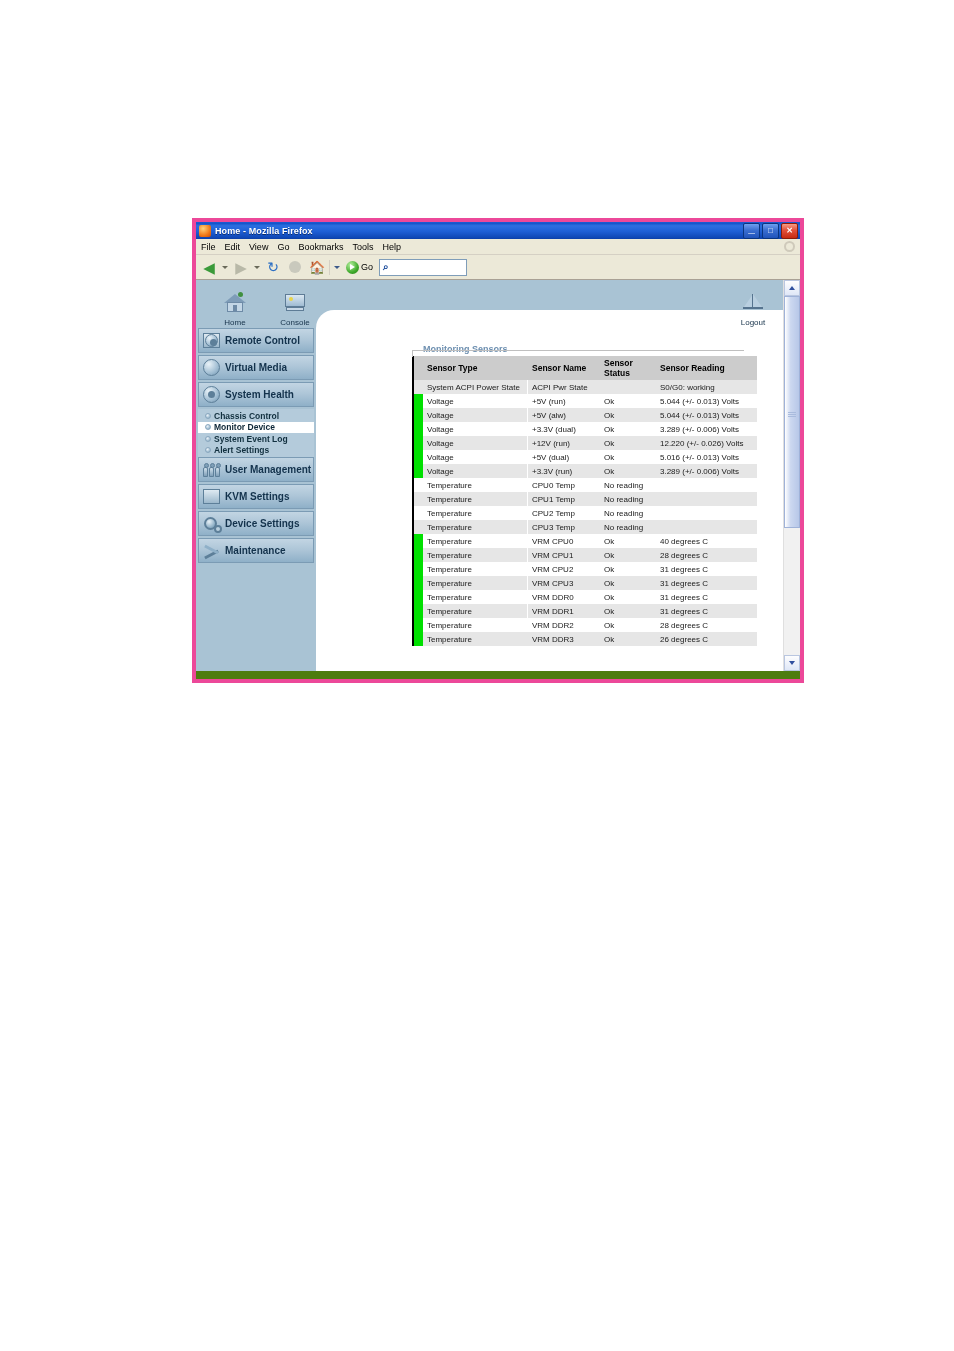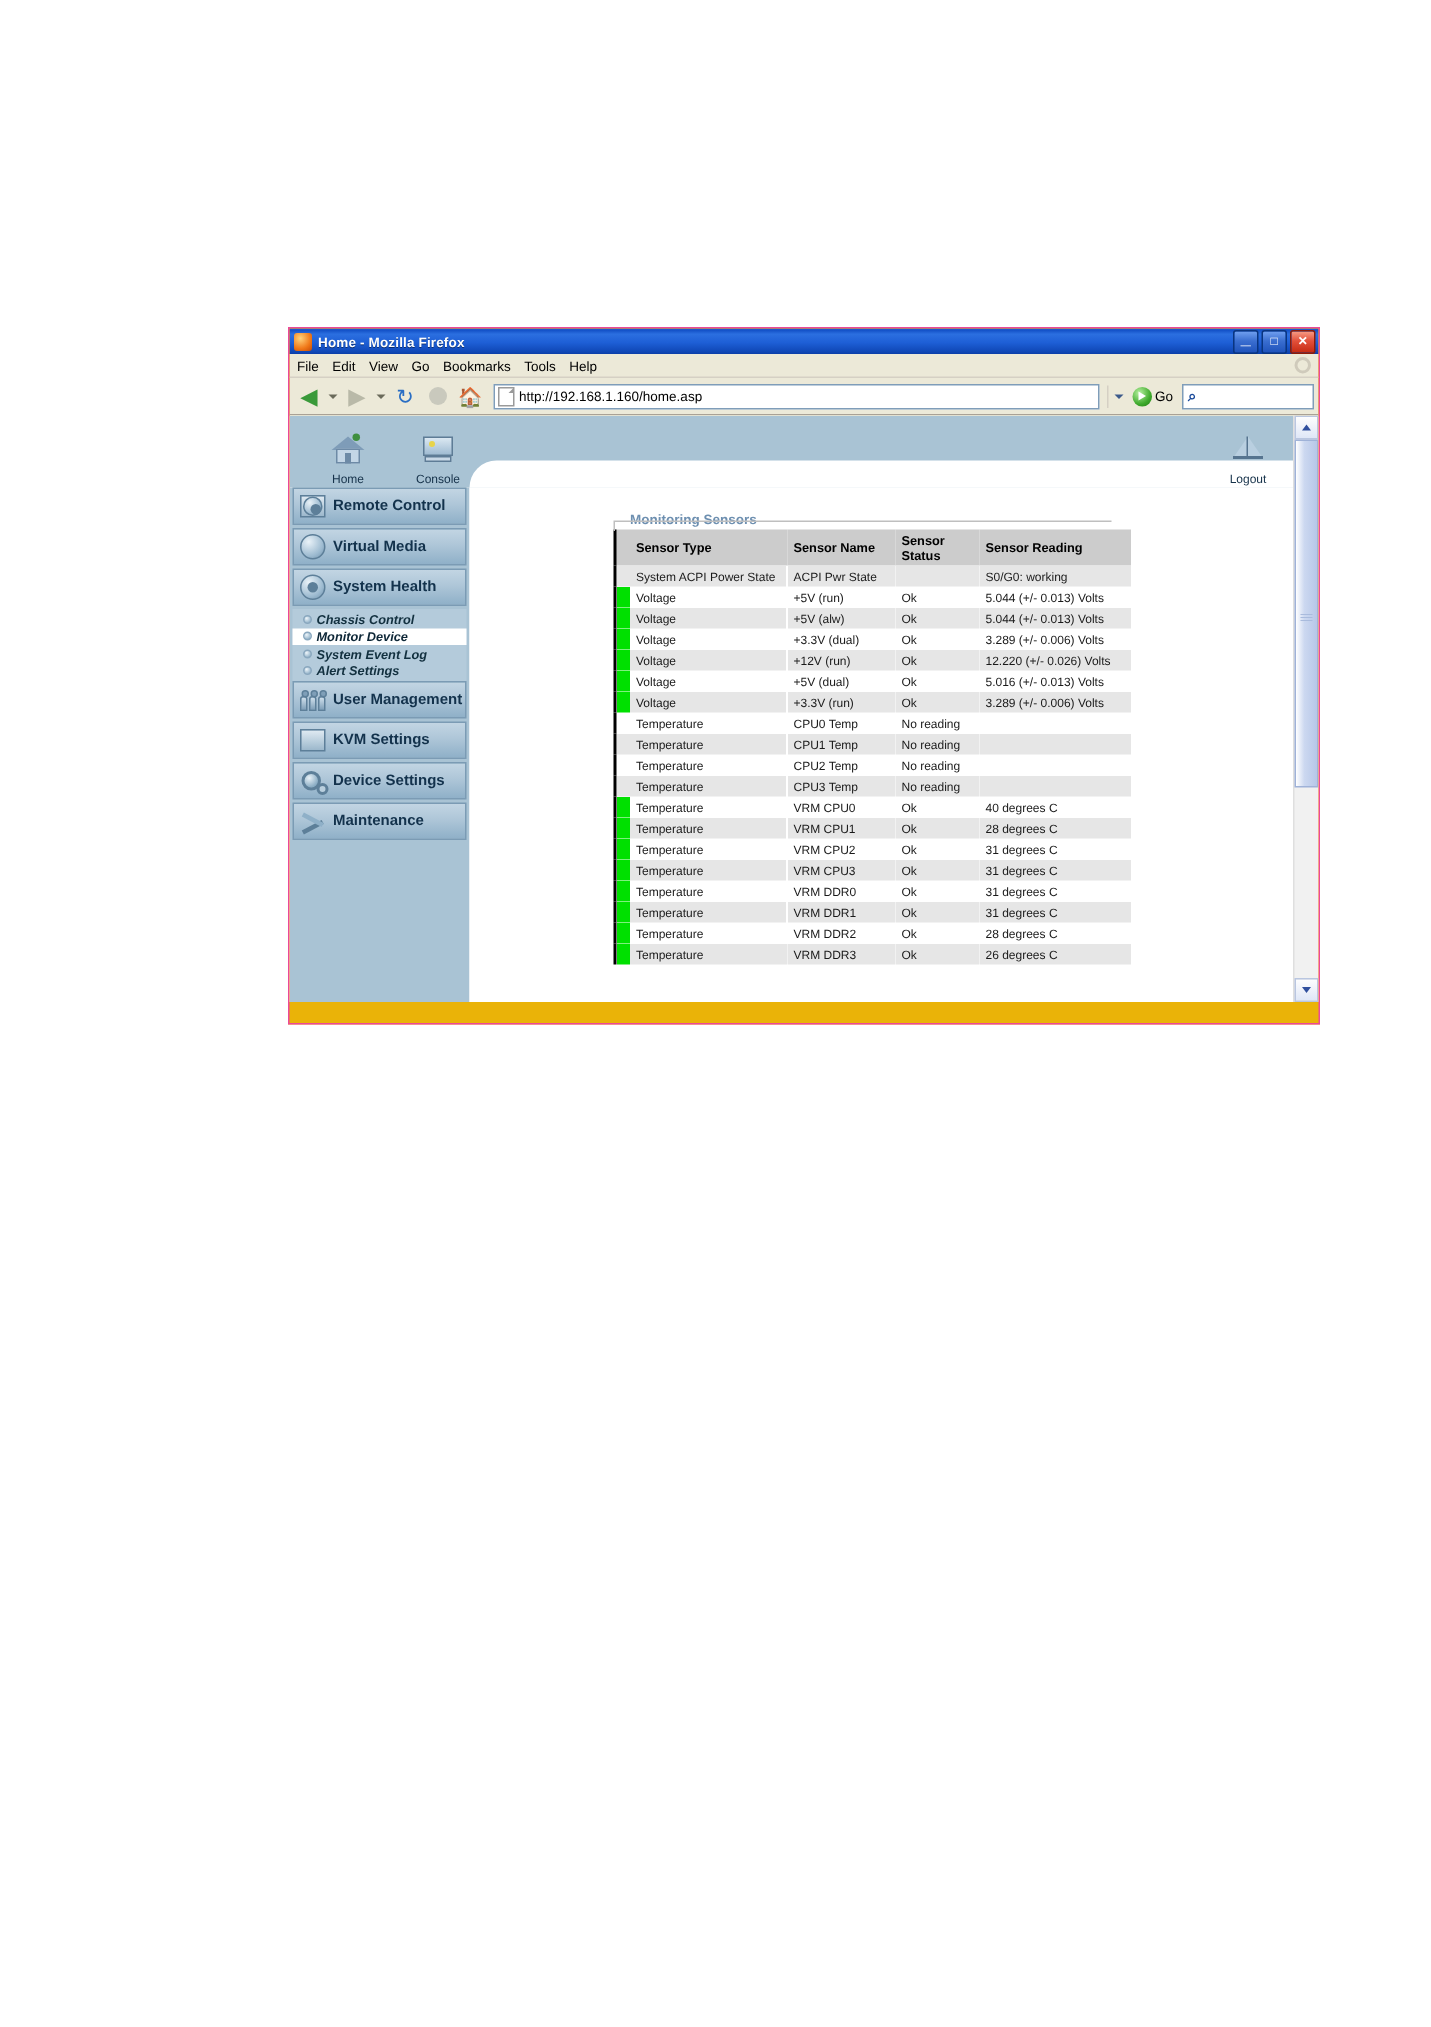--- a/index.html
+++ b/index.html
@@ -5,23 +5,23 @@
   html,body{margin:0;padding:0;}
   body{
     width:954px;height:1351px;background:#ffffff;
     font-family:"Liberation Sans", sans-serif;
     -webkit-font-smoothing:none;
   }
   .page{position:relative;width:954px;height:1351px;}
 
   
   .browser{
-    position:absolute;left:192px;top:218px;width:688px;height:465px;
-    border:1px solid #ec4899;
-    background:#eab308;
+    position:absolute;left:192px;top:218px;width:612px;height:465px;
+    border:4px solid #ec4899;
+    background:#4d7c0f;
     box-sizing:border-box;
     overflow:hidden;
   }
   
   .titlebar{
     height:17px;
     background:linear-gradient(to bottom,#1c5fd4 0%,#1553c9 8%,#2b6fe0 22%,#1e5fd6 55%,#0f47b5 92%,#0b3ea8 100%);
     display:flex;align-items:center;padding:0 2px 0 3px;
     position:relative;
   }
@@ -156,21 +156,21 @@
     height:25px;
     background:linear-gradient(to bottom,#c2d5e3 0%,#aec6d8 45%,#8fb0c8 100%);
     border:1px solid #7b9bb4;
     box-sizing:border-box;
     display:flex;align-items:center;
     position:relative;
   }
   .navgroup .gicon{width:20px;height:19px;margin:0 3px 0 3px;flex:none;position:relative;}
   .navgroup .glabel{font-size:10px;font-weight:bold;color:#13324c;white-space:nowrap;}
   .navsub{
-    background:#b4cbdb;margin:0 2px;padding:1px 0 1px 0;font-style:italic;
+    background:#b4cbdb;margin:0 2px;padding:1px 0 1px 0;
   }
   .subitem{
     height:11.5px;display:flex;align-items:center;padding-left:7px;
   }
   .subitem .bullet{
     width:6px;height:6px;border-radius:50%;flex:none;margin-right:3px;
     background:radial-gradient(circle at 35% 30%,#eef5fa,#9fbcd0 70%,#7b9bb4);
     border:1px solid #8aa8bf;box-sizing:border-box;
   }
   .subitem .slabel{font-size:8.5px;color:#12303f;white-space:nowrap;font-weight:bold;}
@@ -326,24 +326,20 @@
       <span class="navbtn">
         <span style="font-size:14px;color:#2a6ec4;">↻</span>
       </span>
       <span class="navbtn">
         <span style="display:inline-block;width:12px;height:12px;border-radius:50%;background:#c9c9bd;"></span>
       </span>
       <span class="navbtn">
         <span style="font-size:13px;color:#d6a02a;">🏠</span>
       </span>
 
-      <span class="urlbox">
-        <span class="doc-icon"></span>
-        <span class="urltext">http://192.168.1.160/home.asp</span>
-      </span>
       <span class="urldrop">
         <span class="drop-caret"></span>
       </span>
 
       <span class="gobtn">
         <span class="go-circle"></span>
         <span class="gotext">Go</span>
       </span>
 
       <span class="searchbox" title="">

